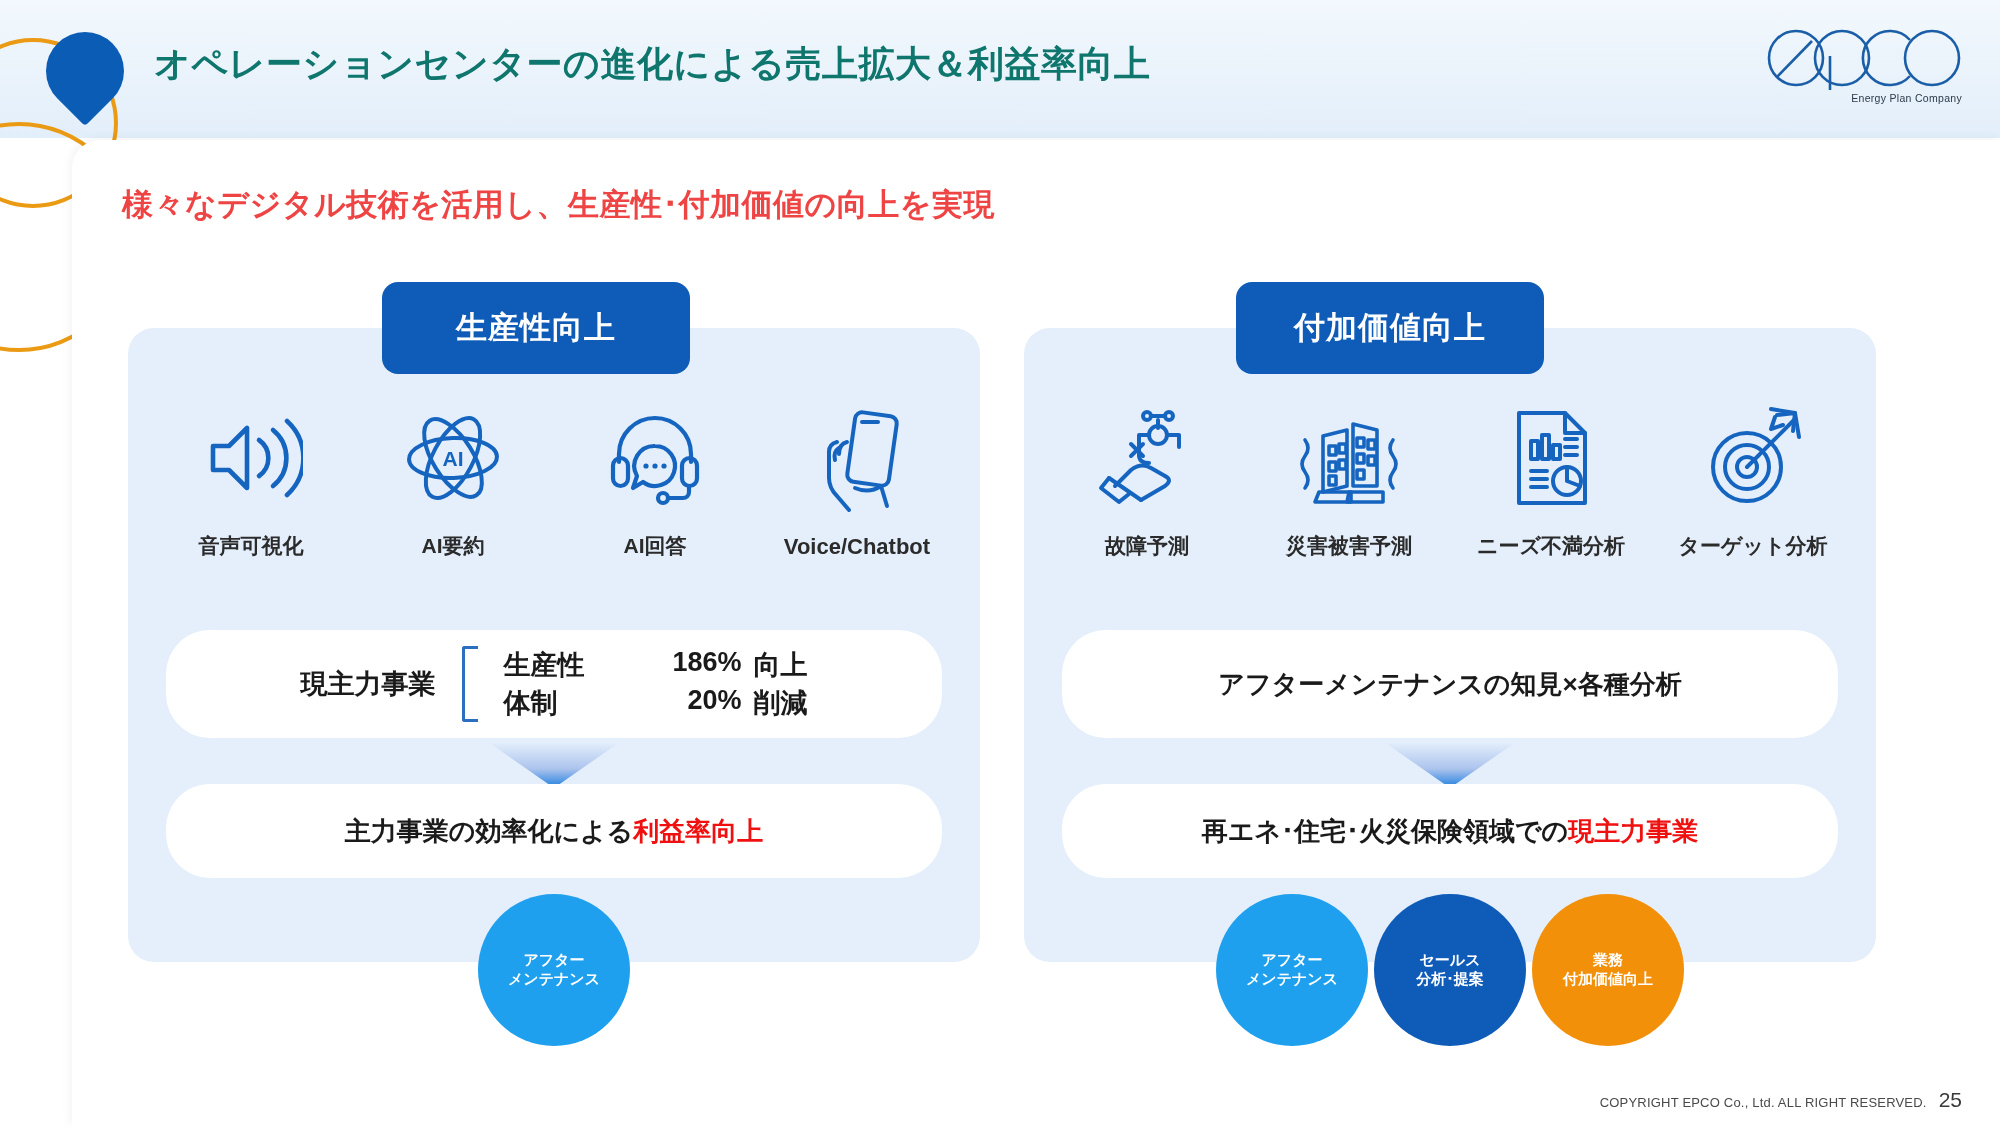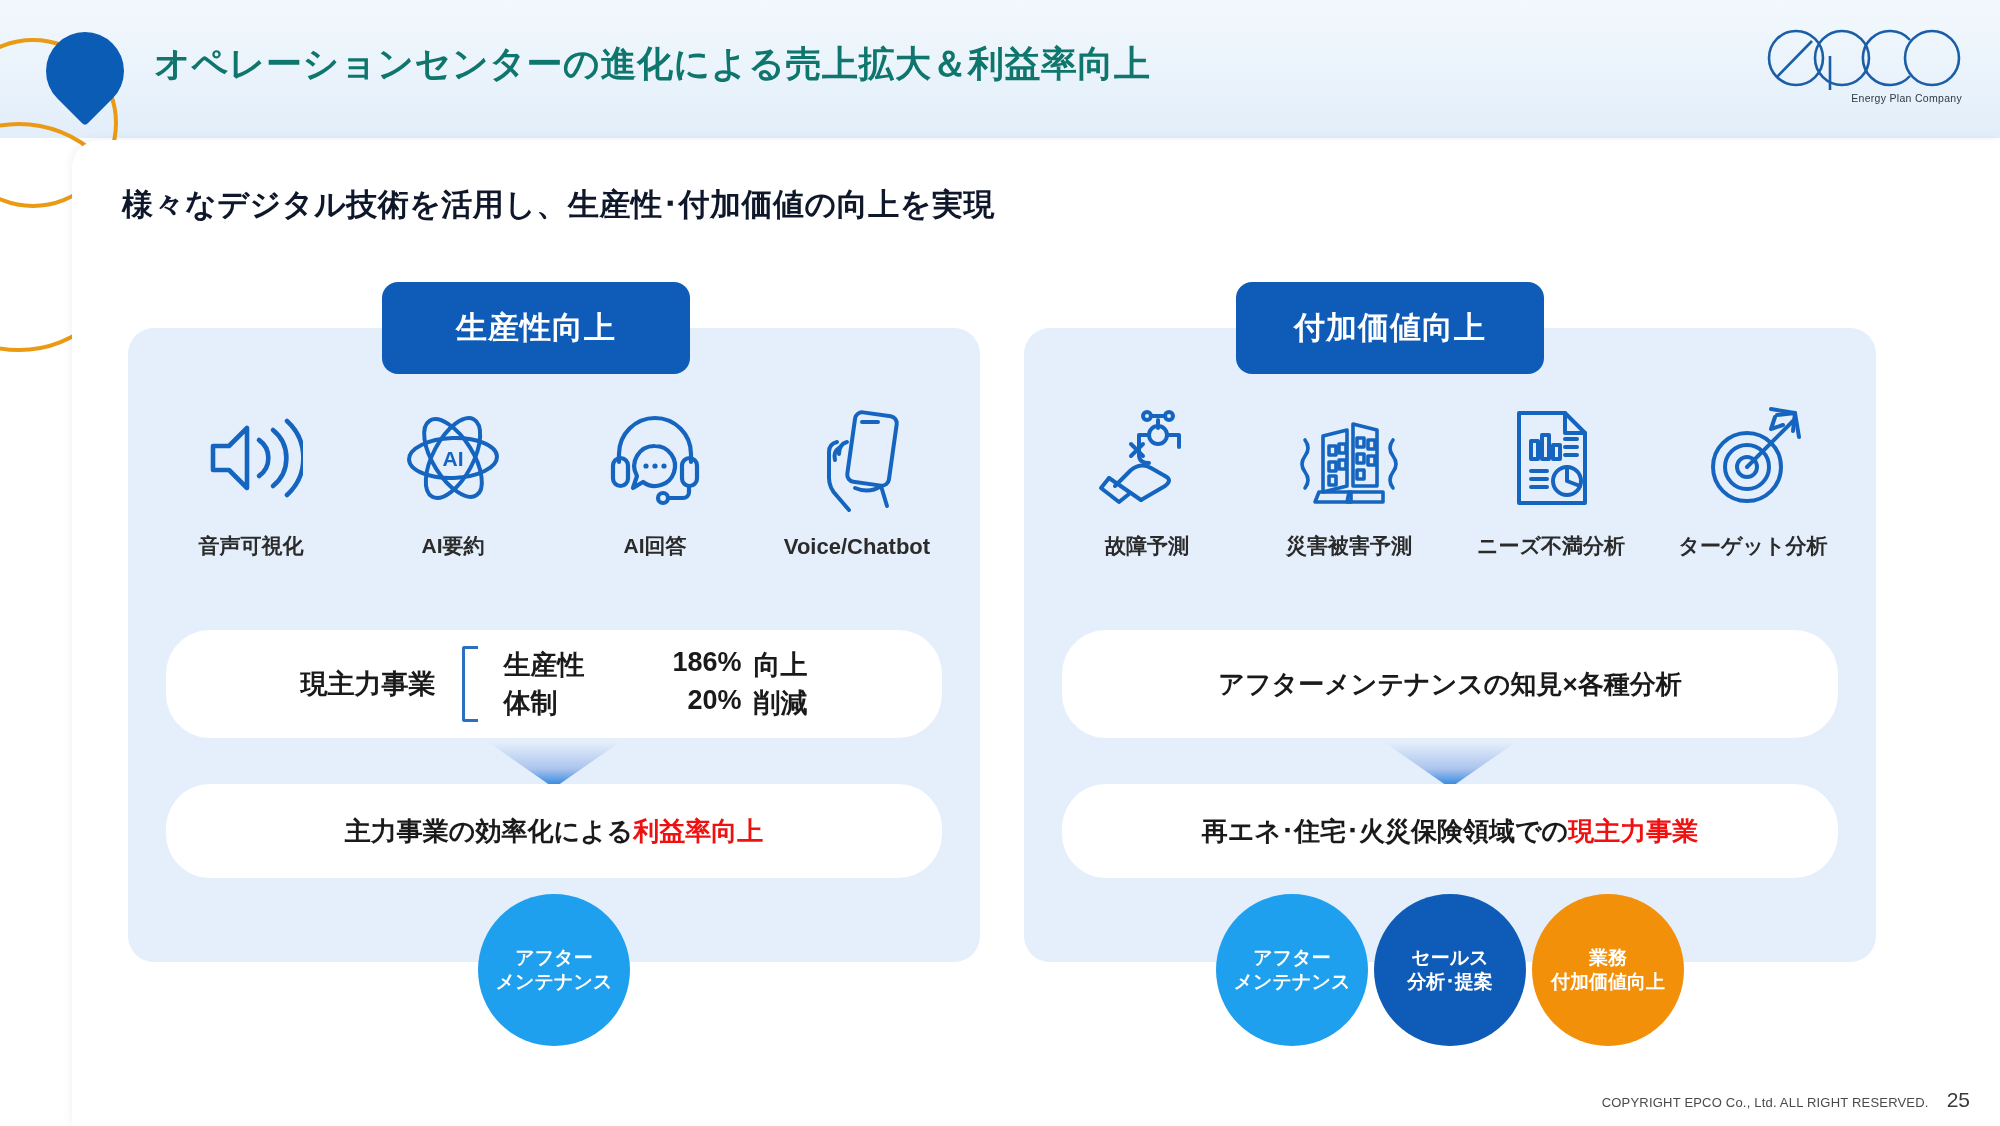--- a/index.html
+++ b/index.html
@@ -58,21 +58,21 @@
   .content-card {
     position: absolute; left: 72px; top: 140px;
     width: 1928px; height: 986px;
     background: #ffffff;
     border-radius: 28px 0 0 0;
     box-shadow: -2px -2px 10px rgba(0,0,0,0.05);
   }
 
   .lead {
     position: absolute; left: 50px; top: 44px;
-    font-size: 31px; font-weight: 700; color: #0f172a;
+    font-size: 31px; font-weight: 700; color: #ef4444;
     letter-spacing: 0.5px;
   }
 
   
   .panel {
     position: absolute; top: 188px;
     width: 852px; height: 634px;
     background: #e4effb;
     border-radius: 26px;
   }
@@ -151,31 +151,31 @@
   
   .circles {
     position: absolute; top: 566px; left: 0; width: 100%;
     display: flex; justify-content: center; gap: 6px;
     z-index: 5;
   }
   .circles.left-one { justify-content: center; }
   .circle {
     width: 152px; height: 152px; border-radius: 50%;
     display: flex; flex-direction: column; align-items: center; justify-content: center;
-    color: #ffffff; font-size: 19px; font-weight: 700; line-height: 1.26;
+    color: #ffffff; font-size: 15px; font-weight: 700; line-height: 1.26;
     text-align: center;
   }
   .c-lightblue { background: #1ea0ef; }
   .c-darkblue  { background: #0f5cb8; }
   .c-orange    { background: #f3900a; }
 
   
   .footer {
-    position: absolute; right: 30px; bottom: 14px;
-    display: flex; align-items: baseline; gap: 18px;
+    position: absolute; right: 38px; bottom: 14px;
+    display: flex; align-items: baseline; gap: 12px;
   }
   .copyright { font-size: 13px; color: #4a4a4a; letter-spacing: 0.2px; }
   .pageno { font-size: 21px; color: #3a3a3a; }
 </style>
 </head>
 <body>
 
 <div id="slide">
 
   <div class="header-band"></div>

